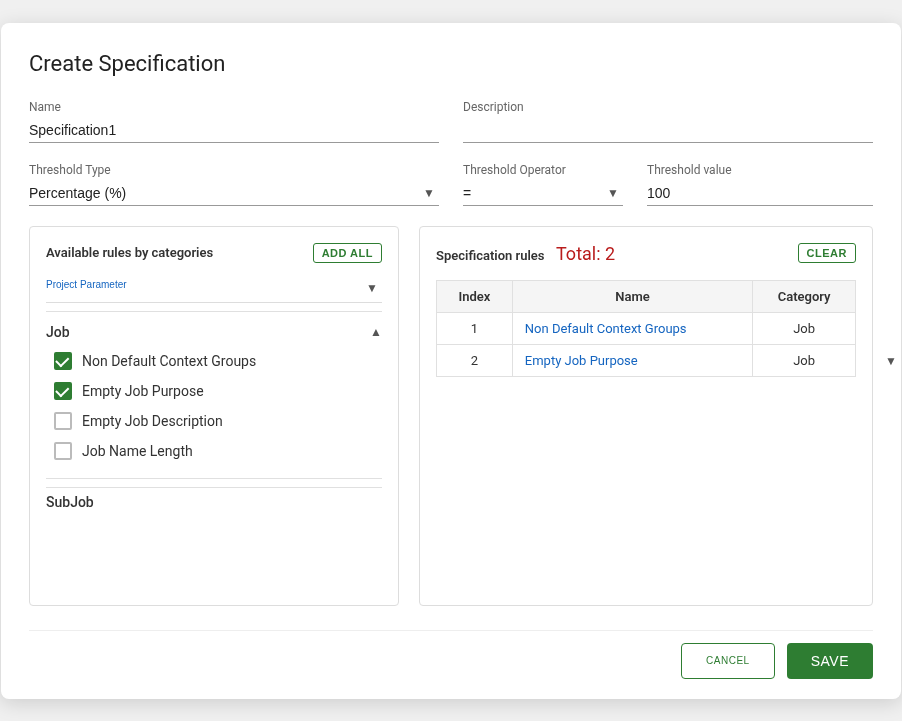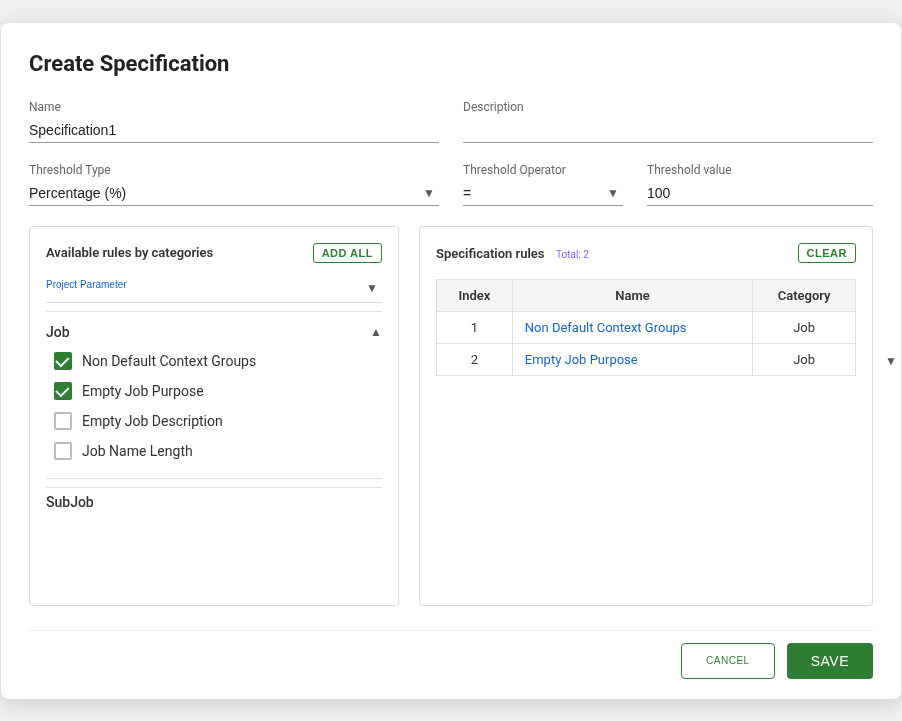--- a/index.html
+++ b/index.html
@@ -16,21 +16,21 @@
     .dialog {
       background: #fff;
       border-radius: 8px;
       box-shadow: 0 4px 20px rgba(0,0,0,0.15);
       width: 900px;
       padding: 28px 28px 20px 28px;
       position: relative;
     }
     .dialog-title {
       font-size: 22px;
-      font-weight: 700;
+      font-weight: 400;
       color: #222;
       margin-bottom: 24px;
     }
     .form-row {
       display: flex;
       gap: 24px;
       margin-bottom: 20px;
     }
     .form-group {
       display: flex;
@@ -219,22 +219,22 @@
       justify-content: space-between;
       margin-bottom: 16px;
     }
     .spec-title {
       font-size: 13px;
       font-weight: 600;
       color: #333;
       margin-top: 43px;
     }
     .spec-total {
-      font-size: 10px;
-      color: #8b5cf6;
+      font-size: 18px;
+      color: #b91c1c;
       margin-left: 8px;
     }
     .clear-btn {
       border: 1px solid #2e7d32;
       color: #2e7d32;
       background: transparent;
       font-size: 11px;
       font-weight: 600;
       padding: 3px 8px;
       border-radius: 3px;

